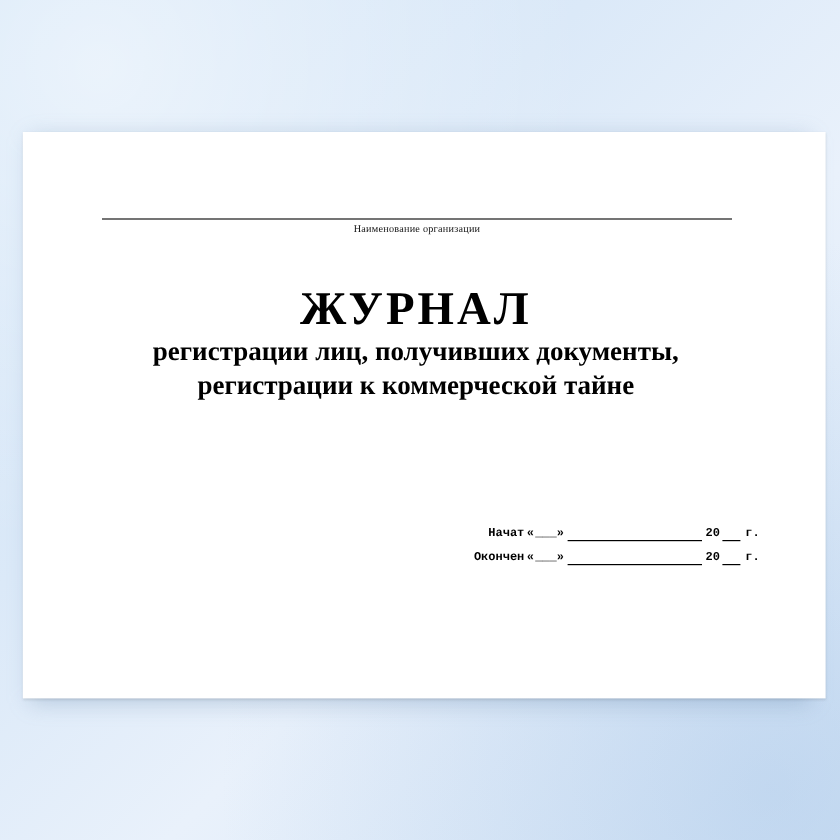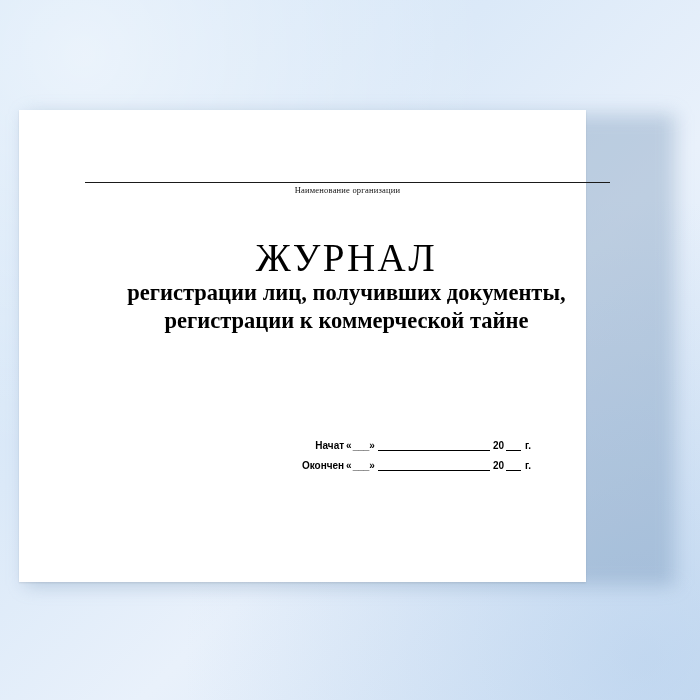--- a/index.html
+++ b/index.html
@@ -35,21 +35,21 @@
     width: 650px;
     height: 472px;
     background: rgba(90,125,165,0.30);
     filter: blur(9px);
     border-radius: 2px;
   }
   #cover {
     position: absolute;
     left: 19px;
     top: 110px;
-    width: 567px;
+    width: 669px;
     height: 472px;
     background: #ffffff;
     box-shadow: 0 1px 2px rgba(0,0,0,0.10);
   }
   .page-inner {
     position: absolute;
     left: 0;
     top: 0;
     right: 0;
     bottom: 0;
@@ -78,21 +78,21 @@
   .title-block {
     position: absolute;
     left: 40px;
     top: 128px;
     width: 575px;
     text-align: center;
     color: #000;
   }
   .title-main {
     font-size: 39px;
-    font-weight: normal;
+    font-weight: bold;
     letter-spacing: 2.5px;
     line-height: 1.05;
     font-family: "Liberation Serif", serif;
   }
   .title-sub1 {
     margin-top: 0;
     font-size: 22.5px;
     font-weight: bold;
     line-height: 1.25;
     font-family: "Liberation Serif", serif;
@@ -106,21 +106,21 @@
   
   .dates-block {
     position: absolute;
     right: 55px;
     top: 330px;
     width: 320px;
     text-align: right;
     font-size: 10px;
     font-weight: bold;
     color: #000;
-    font-family: Liberation Sans, sans-serif;
+    font-family: Liberation Mono, monospace;
   }
   .date-row {
     display: flex;
     justify-content: flex-end;
     align-items: flex-end;
     margin-bottom: 9px;
     white-space: nowrap;
   }
   .date-label {
     padding-right: 2px;

